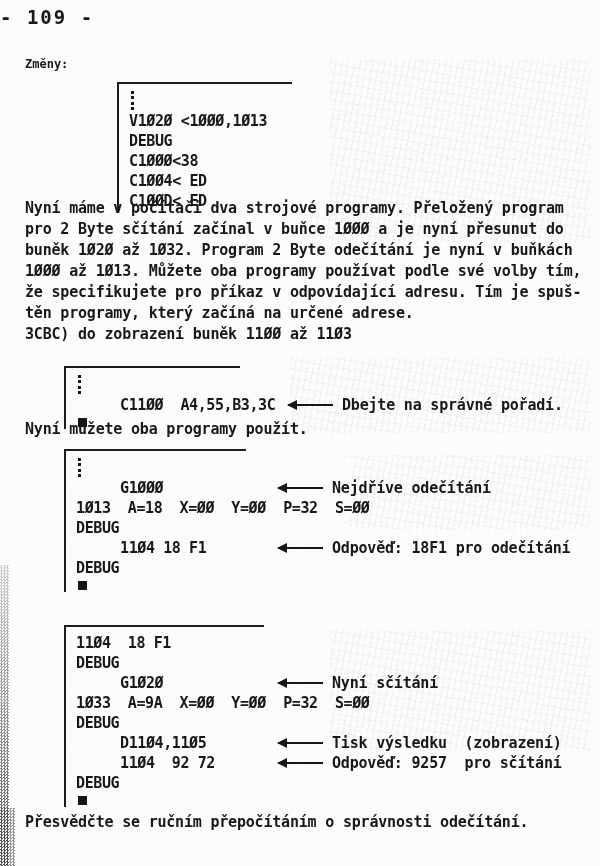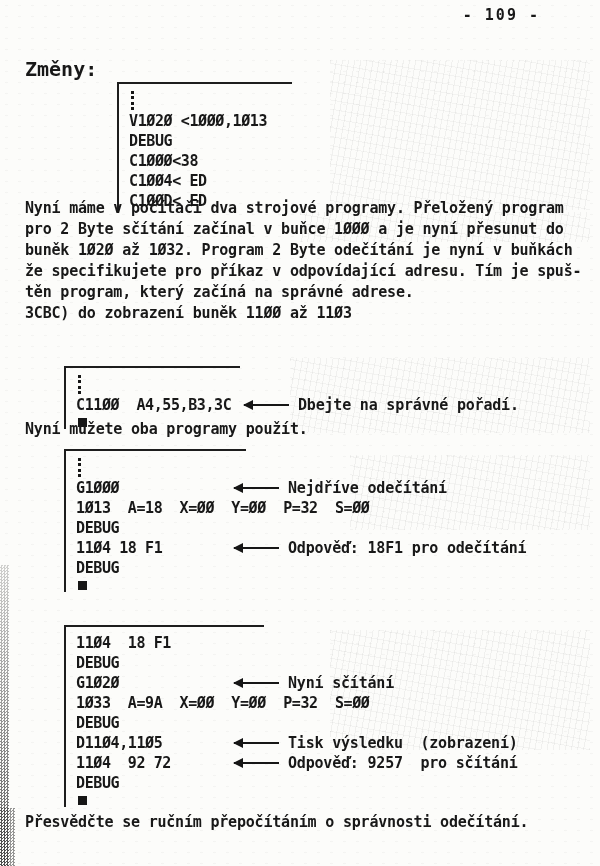--- a/index.html
+++ b/index.html
@@ -5,44 +5,44 @@
   html,body { margin:0; padding:0; background:#e8e8e4; }
   .page {
     position:relative; width:600px; height:866px; margin:0 auto;
     background-color:#fcfcfa;
     background-image: radial-gradient(rgba(40,40,40,0.04) 1px, transparent 1.2px);
     background-size: 13px 11px;
     font-family:"DejaVu Sans Mono","Liberation Mono",monospace;
     font-weight:700; color:#181818; overflow:hidden;
   }
   .page-number {
-    position:absolute; top:6px; left:0; right:60px; text-align:right;
-    font-size:15px; letter-spacing:2px;
+    position:absolute; top:6px; left:0; right:44px; text-align:left;
+    font-size:19px; letter-spacing:2px;
   }
-  .label { position:absolute; font-size:20px; white-space:pre; }
+  .label { position:absolute; font-size:12px; white-space:pre; }
   .changes-label { left:25px; top:57px; }
 
   .para { position:absolute; left:25px; font-size:15px; }
   .tline { height:21px; line-height:21px; white-space:pre; letter-spacing:-0.2px; }
   .para-main { top:198px; }
   .para-use  { top:419px; }
   .para-closing { top:812px; }
 
   .code-block {
     position:absolute; border-top:2px solid #1d1d1d; border-left:2px solid #1d1d1d;
     padding:6px 0 2px 10px; font-size:15px;
   }
   .block1 { left:117px; top:82px;  width:163px; }
   .block2 { left:64px;  top:366px; width:164px; }
   .block3 { left:64px;  top:449px; width:170px; }
   .block4 { left:64px;  top:625px; width:188px; }
 
   .code-line { height:20px; line-height:20px; white-space:pre; letter-spacing:-0.4px; }
   .code-row  { height:20px; display:flex; align-items:center; white-space:pre; letter-spacing:-0.4px; }
-  .code-row .code { flex:none; white-space:pre; }
+  .code-row .code { flex:none; white-space:pre;margin-left:44px; }
   .cw1 { min-width:168px; }  
   .cw2 { min-width:158px; }  
 
   .dots { height:19px; margin:1px 0 1px 2px; width:3px;
           display:flex; flex-direction:column; justify-content:space-between; }
   .dots i { display:block; width:3px; height:3px; background:#161616; }
 
   .arrow { position:relative; flex:none; width:45px; height:2px; background:#161616; margin-right:9px; }
   .arrow::before {
     content:""; position:absolute; left:-1px; top:-4px; width:0; height:0;
@@ -95,22 +95,23 @@
     <div class="code-line">DEBUG</div>
     <div class="code-line">C1ØØØ&lt;38</div>
     <div class="code-line">C1ØØ4&lt; ED</div>
     <div class="code-line">C1ØØD&lt; ED</div>
   </div>
 
   <div class="para para-main">
     <div class="tline">Nyní máme v počítači dva strojové programy. Přeložený program</div>
     <div class="tline">pro 2 Byte sčítání začínal v buňce 1ØØØ a je nyní přesunut do</div>
     <div class="tline">buněk 1Ø2Ø až 1Ø32. Program 2 Byte odečítání je nyní v buňkách</div>
+    <div class="tline">1ØØØ až 1Ø13. Můžete oba programy používat podle své volby tím,</div>
     <div class="tline">že specifikujete pro příkaz v odpovídající adresu. Tím je spuš-</div>
-    <div class="tline">těn program, který začíná na správné adrese.</div>
+    <div class="tline">těn programy, který začíná na určené adrese.</div>
     <div class="tline">3CBC) do zobrazení buněk 11ØØ až 11Ø3</div>
   </div>
 
   <div class="code-block block2">
     <div class="dots">
         <i></i>
         <i></i>
         <i></i>
         <i></i>
       </div>

